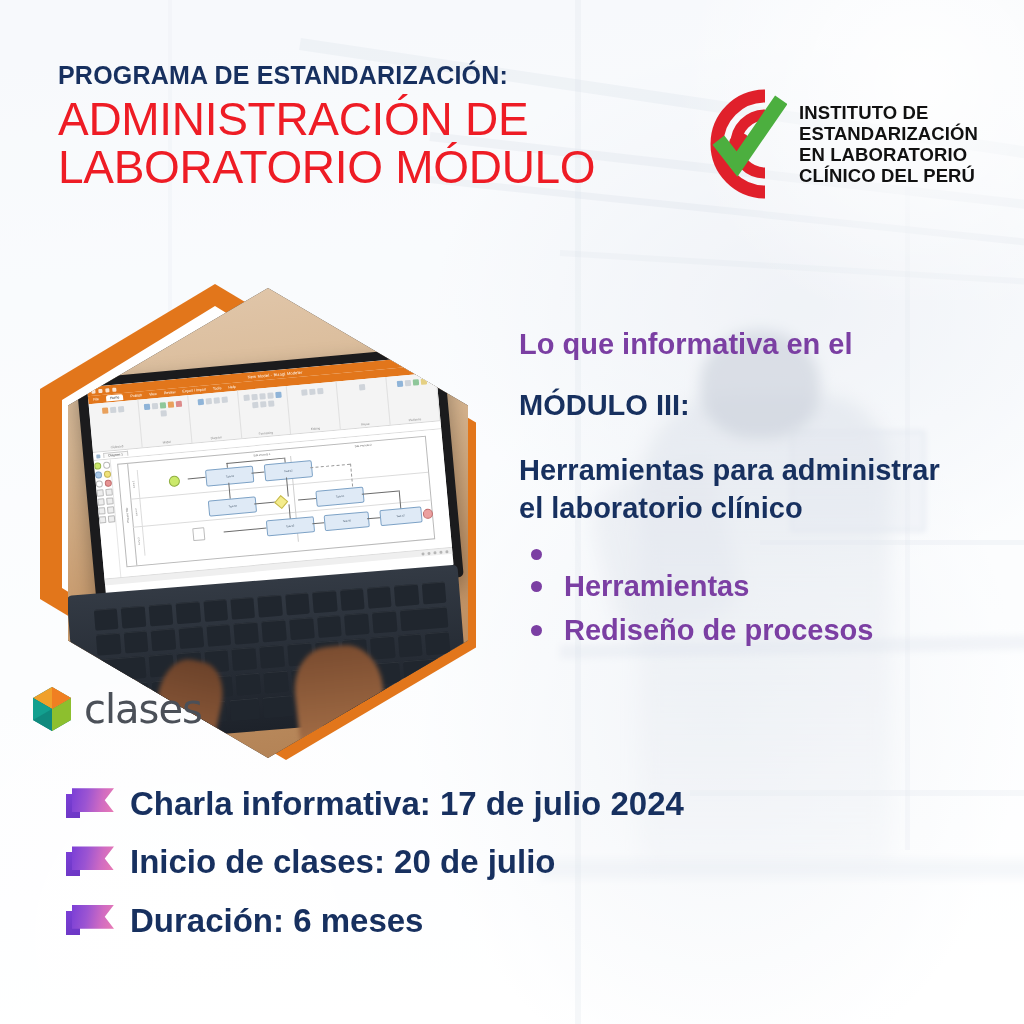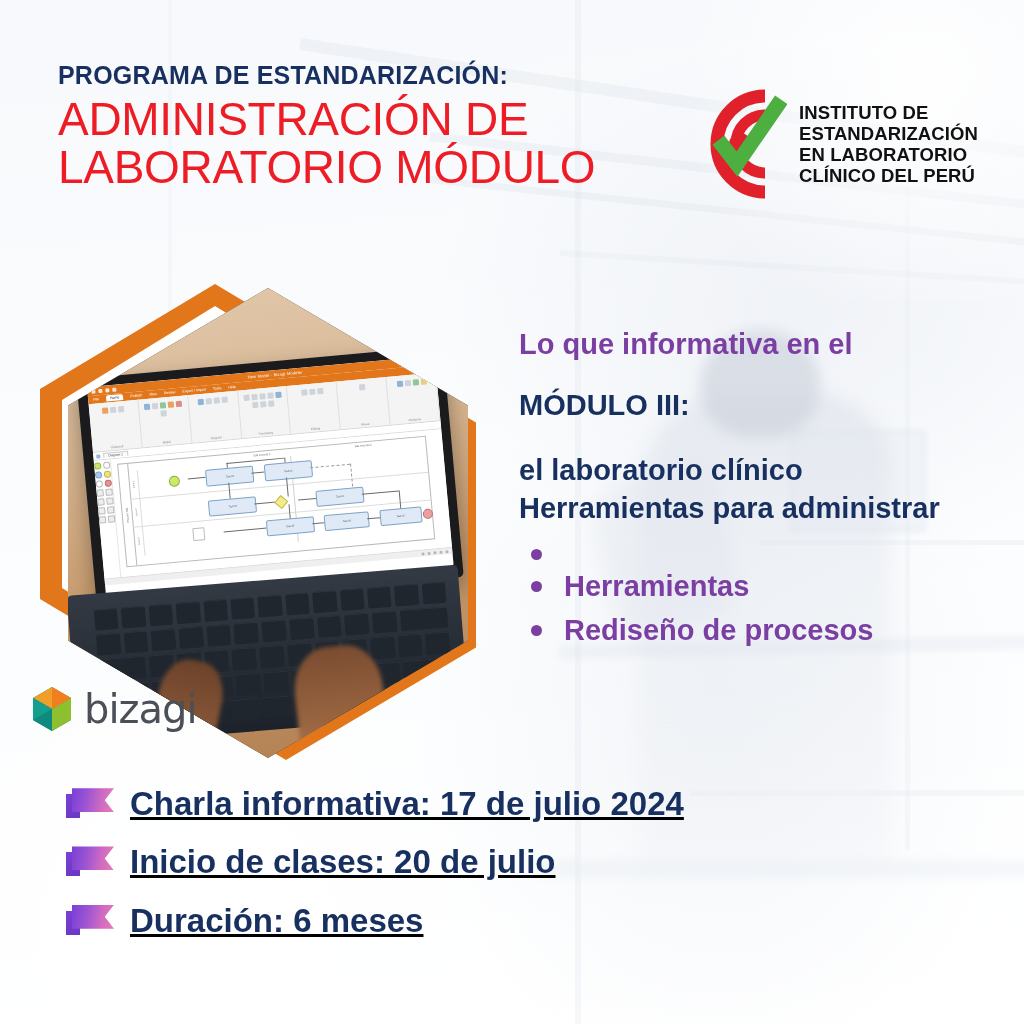--- a/index.html
+++ b/index.html
@@ -200,21 +200,21 @@
   .r-sub div{white-space:nowrap;}
   .blist{list-style:none;margin:0;padding:0 0 0 12px;}
   .blist li{
     color:#7B3FA3;font-weight:bold;font-size:29px;line-height:1.52;
     display:flex;align-items:baseline;gap:22px;
   }
   .bdot{width:11px;height:11px;border-radius:50%;background:#7B3FA3;flex:0 0 11px;transform:translateY(-4px);}
 
   
   .facts{position:absolute;left:66px;top:786px;width:720px;}
-  .fact{display:flex;align-items:center;gap:16px;margin-bottom:22px;text-decoration:underline;}
+  .fact{display:flex;align-items:center;gap:16px;margin-bottom:22px;}
   .flag{position:relative;width:48px;height:36px;flex:0 0 48px;}
   .flag .band{
     position:absolute;left:6px;top:2px;width:42px;height:24px;
     background:linear-gradient(100deg,#7B3FD6 0%,#9B54D2 35%,#D06BC2 70%,#E97BB4 100%);
     clip-path:polygon(0 0, 100% 0, 78% 50%, 100% 100%, 0 100%);
   }
   .flag .pole{
     position:absolute;left:0;top:8px;width:14px;height:24px;
     background:linear-gradient(160deg,#7B3FD6 0%,#6C37C4 100%);
   }
@@ -561,29 +561,29 @@
     <div class="bz-cube">
       <svg width="44" height="48" viewBox="0 0 44 48" aria-hidden="true">
         <polygon points="22,2 41,13 41,35 22,46 3,35 3,13" fill="#0f8a7e"></polygon>
         <polygon points="22,2 41,13 22,24 3,13" fill="#f0a02a"></polygon>
         <polygon points="3,13 22,24 22,46 3,35" fill="#0f8a7e"></polygon>
         <polygon points="22,24 41,13 41,35 22,46" fill="#8dbf2e"></polygon>
         <polygon points="22,2 41,13 22,24" fill="#f07f22"></polygon>
         <polygon points="3,13 22,24 3,35" fill="#13a08f"></polygon>
       </svg>
     </div>
-    <div class="bz-word">bizagi</div>
+    <div class="bz-word">clases</div>
   </div>
 
   <div class="rcol">
     <p class="r-lead">Lo que informativa en el</p>
     <p class="r-mod">MÓDULO III:</p>
     <div class="r-sub">
+      <div>Herramientas para administrar</div>
       <div>el laboratorio clínico</div>
-      <div>Herramientas para administrar</div>
     </div>
     <ul class="blist">
       <li>
         <span class="bdot"></span>
       </li>
       <li>
         <span class="bdot"></span>
         <span>Herramientas</span>
       </li>
       <li>

